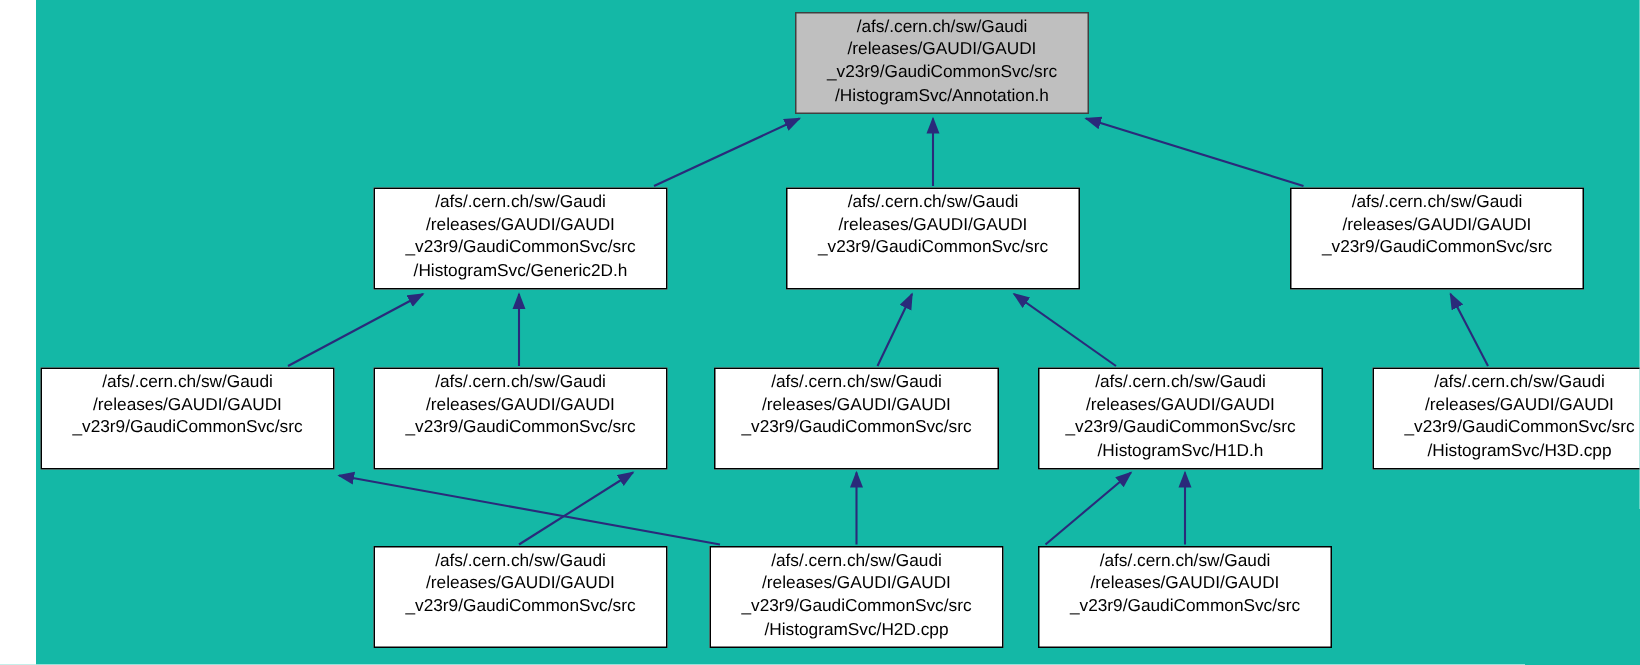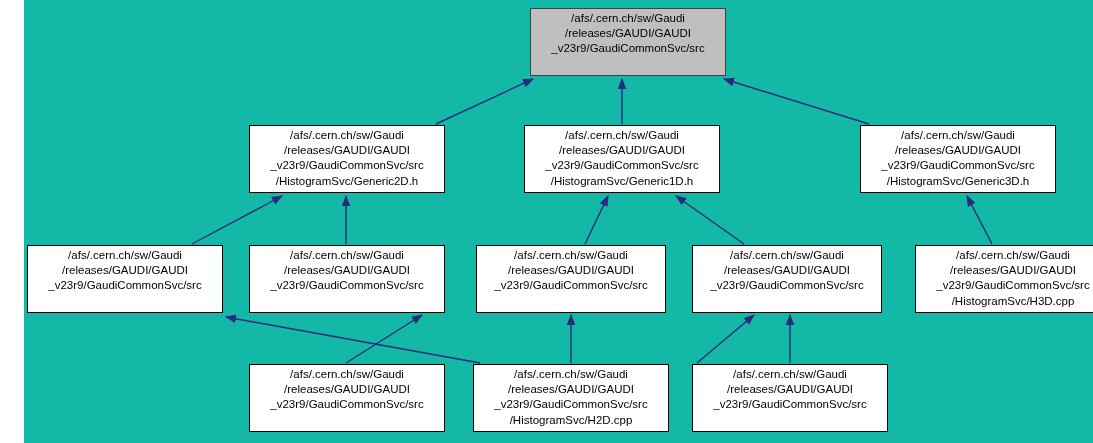--- a/index.html
+++ b/index.html
@@ -62,27 +62,27 @@
         <line x1="968" y1="244" x2="943" y2="196" stroke="#2a2a7a" stroke-width="1.4" marker-end="url(#arrowhead)"></line>
         <line x1="322" y1="363" x2="398" y2="315" stroke="#2a2a7a" stroke-width="1.4" marker-end="url(#arrowhead)"></line>
         <line x1="456" y1="363" x2="202" y2="317" stroke="#2a2a7a" stroke-width="1.4" marker-end="url(#arrowhead)"></line>
         <line x1="547" y1="363" x2="547" y2="315" stroke="#2a2a7a" stroke-width="1.4" marker-end="url(#arrowhead)"></line>
         <line x1="673" y1="363" x2="730" y2="315" stroke="#2a2a7a" stroke-width="1.4" marker-end="url(#arrowhead)"></line>
         <line x1="766" y1="363" x2="766" y2="315" stroke="#2a2a7a" stroke-width="1.4" marker-end="url(#arrowhead)"></line>
       </g>
   </svg>
 
   <div id="node-layer">
-      <div class="node highlight" style="left: 506px; top: 8px; width: 196px; height: 68px;"><span class="ln">/afs/.cern.ch/sw/Gaudi</span><span class="ln">/releases/GAUDI/GAUDI</span><span class="ln">_v23r9/GaudiCommonSvc/src</span></div>
+      <div class="node highlight" style="left: 506px; top: 8px; width: 196px; height: 68px;"><span class="ln">/afs/.cern.ch/sw/Gaudi</span><span class="ln">/releases/GAUDI/GAUDI</span><span class="ln">_v23r9/GaudiCommonSvc/src</span><span class="ln">/HistogramSvc/Annotation.h</span></div>
       <div class="node" style="left: 225px; top: 125px; width: 196px; height: 68px;"><span class="ln">/afs/.cern.ch/sw/Gaudi</span><span class="ln">/releases/GAUDI/GAUDI</span><span class="ln">_v23r9/GaudiCommonSvc/src</span><span class="ln">/HistogramSvc/Generic2D.h</span></div>
-      <div class="node" style="left: 500px; top: 125px; width: 196px; height: 68px;"><span class="ln">/afs/.cern.ch/sw/Gaudi</span><span class="ln">/releases/GAUDI/GAUDI</span><span class="ln">_v23r9/GaudiCommonSvc/src</span><span class="ln">/HistogramSvc/Generic1D.h</span></div>
-      <div class="node" style="left: 836px; top: 125px; width: 196px; height: 68px;"><span class="ln">/afs/.cern.ch/sw/Gaudi</span><span class="ln">/releases/GAUDI/GAUDI</span><span class="ln">_v23r9/GaudiCommonSvc/src</span><span class="ln">/HistogramSvc/Generic3D.h</span></div>
+      <div class="node" style="left: 500px; top: 125px; width: 196px; height: 68px;"><span class="ln">/afs/.cern.ch/sw/Gaudi</span><span class="ln">/releases/GAUDI/GAUDI</span><span class="ln">_v23r9/GaudiCommonSvc/src</span></div>
+      <div class="node" style="left: 836px; top: 125px; width: 196px; height: 68px;"><span class="ln">/afs/.cern.ch/sw/Gaudi</span><span class="ln">/releases/GAUDI/GAUDI</span><span class="ln">_v23r9/GaudiCommonSvc/src</span></div>
       <div class="node" style="left: 3px; top: 245px; width: 196px; height: 68px;"><span class="ln">/afs/.cern.ch/sw/Gaudi</span><span class="ln">/releases/GAUDI/GAUDI</span><span class="ln">_v23r9/GaudiCommonSvc/src</span></div>
       <div class="node" style="left: 225px; top: 245px; width: 196px; height: 68px;"><span class="ln">/afs/.cern.ch/sw/Gaudi</span><span class="ln">/releases/GAUDI/GAUDI</span><span class="ln">_v23r9/GaudiCommonSvc/src</span></div>
       <div class="node" style="left: 452px; top: 245px; width: 190px; height: 68px;"><span class="ln">/afs/.cern.ch/sw/Gaudi</span><span class="ln">/releases/GAUDI/GAUDI</span><span class="ln">_v23r9/GaudiCommonSvc/src</span></div>
-      <div class="node" style="left: 668px; top: 245px; width: 190px; height: 68px;"><span class="ln">/afs/.cern.ch/sw/Gaudi</span><span class="ln">/releases/GAUDI/GAUDI</span><span class="ln">_v23r9/GaudiCommonSvc/src</span></div>
+      <div class="node" style="left: 668px; top: 245px; width: 190px; height: 68px;"><span class="ln">/afs/.cern.ch/sw/Gaudi</span><span class="ln">/releases/GAUDI/GAUDI</span><span class="ln">_v23r9/GaudiCommonSvc/src</span><span class="ln">/HistogramSvc/H1D.h</span></div>
       <div class="node" style="left: 891px; top: 245px; width: 196px; height: 68px;"><span class="ln">/afs/.cern.ch/sw/Gaudi</span><span class="ln">/releases/GAUDI/GAUDI</span><span class="ln">_v23r9/GaudiCommonSvc/src</span><span class="ln">/HistogramSvc/H3D.cpp</span></div>
       <div class="node" style="left: 225px; top: 364px; width: 196px; height: 68px;"><span class="ln">/afs/.cern.ch/sw/Gaudi</span><span class="ln">/releases/GAUDI/GAUDI</span><span class="ln">_v23r9/GaudiCommonSvc/src</span></div>
       <div class="node" style="left: 449px; top: 364px; width: 196px; height: 68px;"><span class="ln">/afs/.cern.ch/sw/Gaudi</span><span class="ln">/releases/GAUDI/GAUDI</span><span class="ln">_v23r9/GaudiCommonSvc/src</span><span class="ln">/HistogramSvc/H2D.cpp</span></div>
       <div class="node" style="left: 668px; top: 364px; width: 196px; height: 68px;"><span class="ln">/afs/.cern.ch/sw/Gaudi</span><span class="ln">/releases/GAUDI/GAUDI</span><span class="ln">_v23r9/GaudiCommonSvc/src</span></div>
     </div>
 
 </div>
 
 </body></html>

